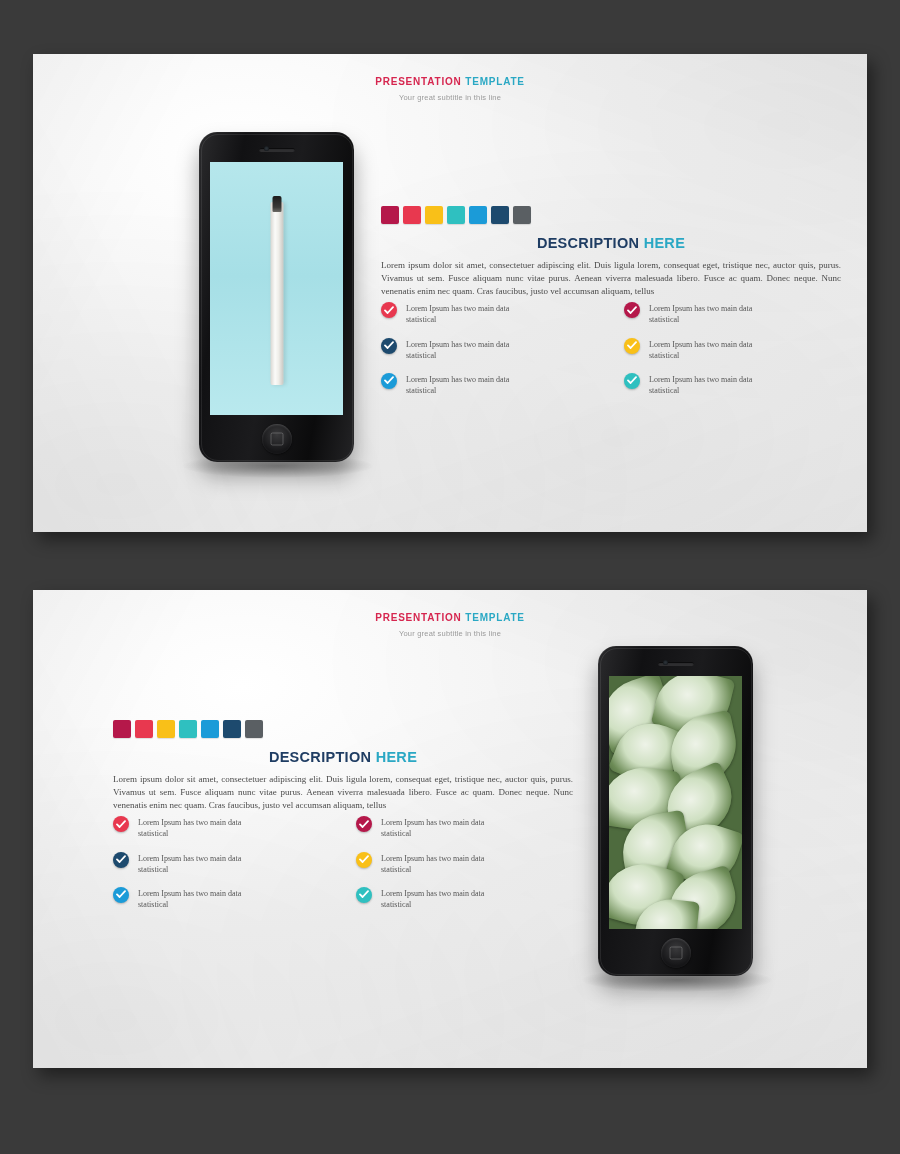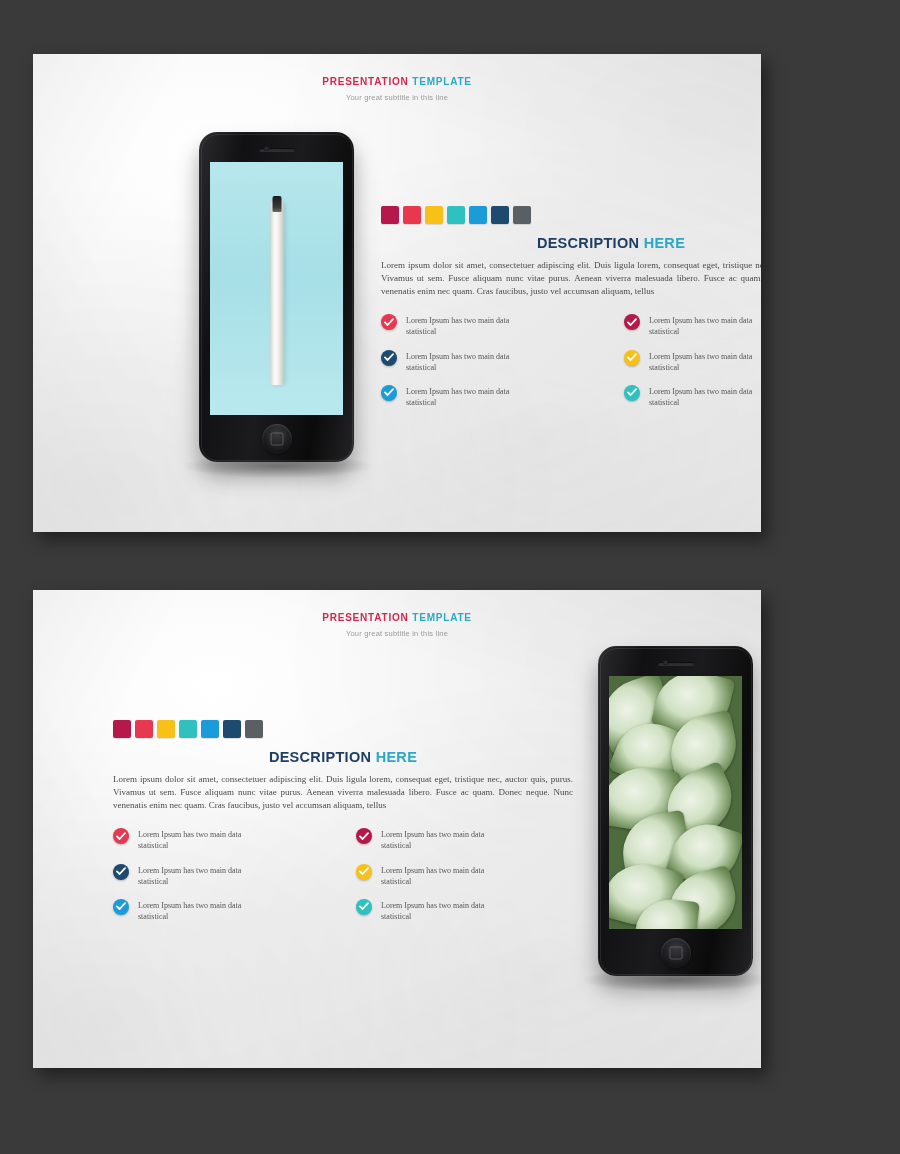--- a/index.html
+++ b/index.html
@@ -13,21 +13,21 @@
     position: relative;
     width: 900px; height: 1154px;
     background: #3a3a3a;
     overflow: hidden;
   }
 
   
   .slide {
     position: absolute;
     left: 33px;
-    width: 728px;
+    width: 834px;
     height: 478px;
     background:
       radial-gradient(ellipse at 25% 20%, #ffffff 0%, #f4f4f4 45%, #ededed 100%);
     box-shadow: 6px 8px 16px rgba(0,0,0,0.45);
     overflow: hidden;
   }
   .slide.one { top: 54px; }
   .slide.two { top: 590px; }
 
   
@@ -92,21 +92,21 @@
     font-size: 9px;
     line-height: 1.45;
     color: #4a4a4a;
     text-align: justify;
   }
 
   
   .bullets {
     display: flex;
     gap: 26px;
-    margin-top: 16px;
+    margin-top: 4px;
   }
   .bullet-col { width: 224px; }
   .bullet {
     display: flex;
     align-items: flex-start;
     gap: 9px;
     margin-bottom: 12px;
   }
   .check {
     flex: 0 0 auto;

